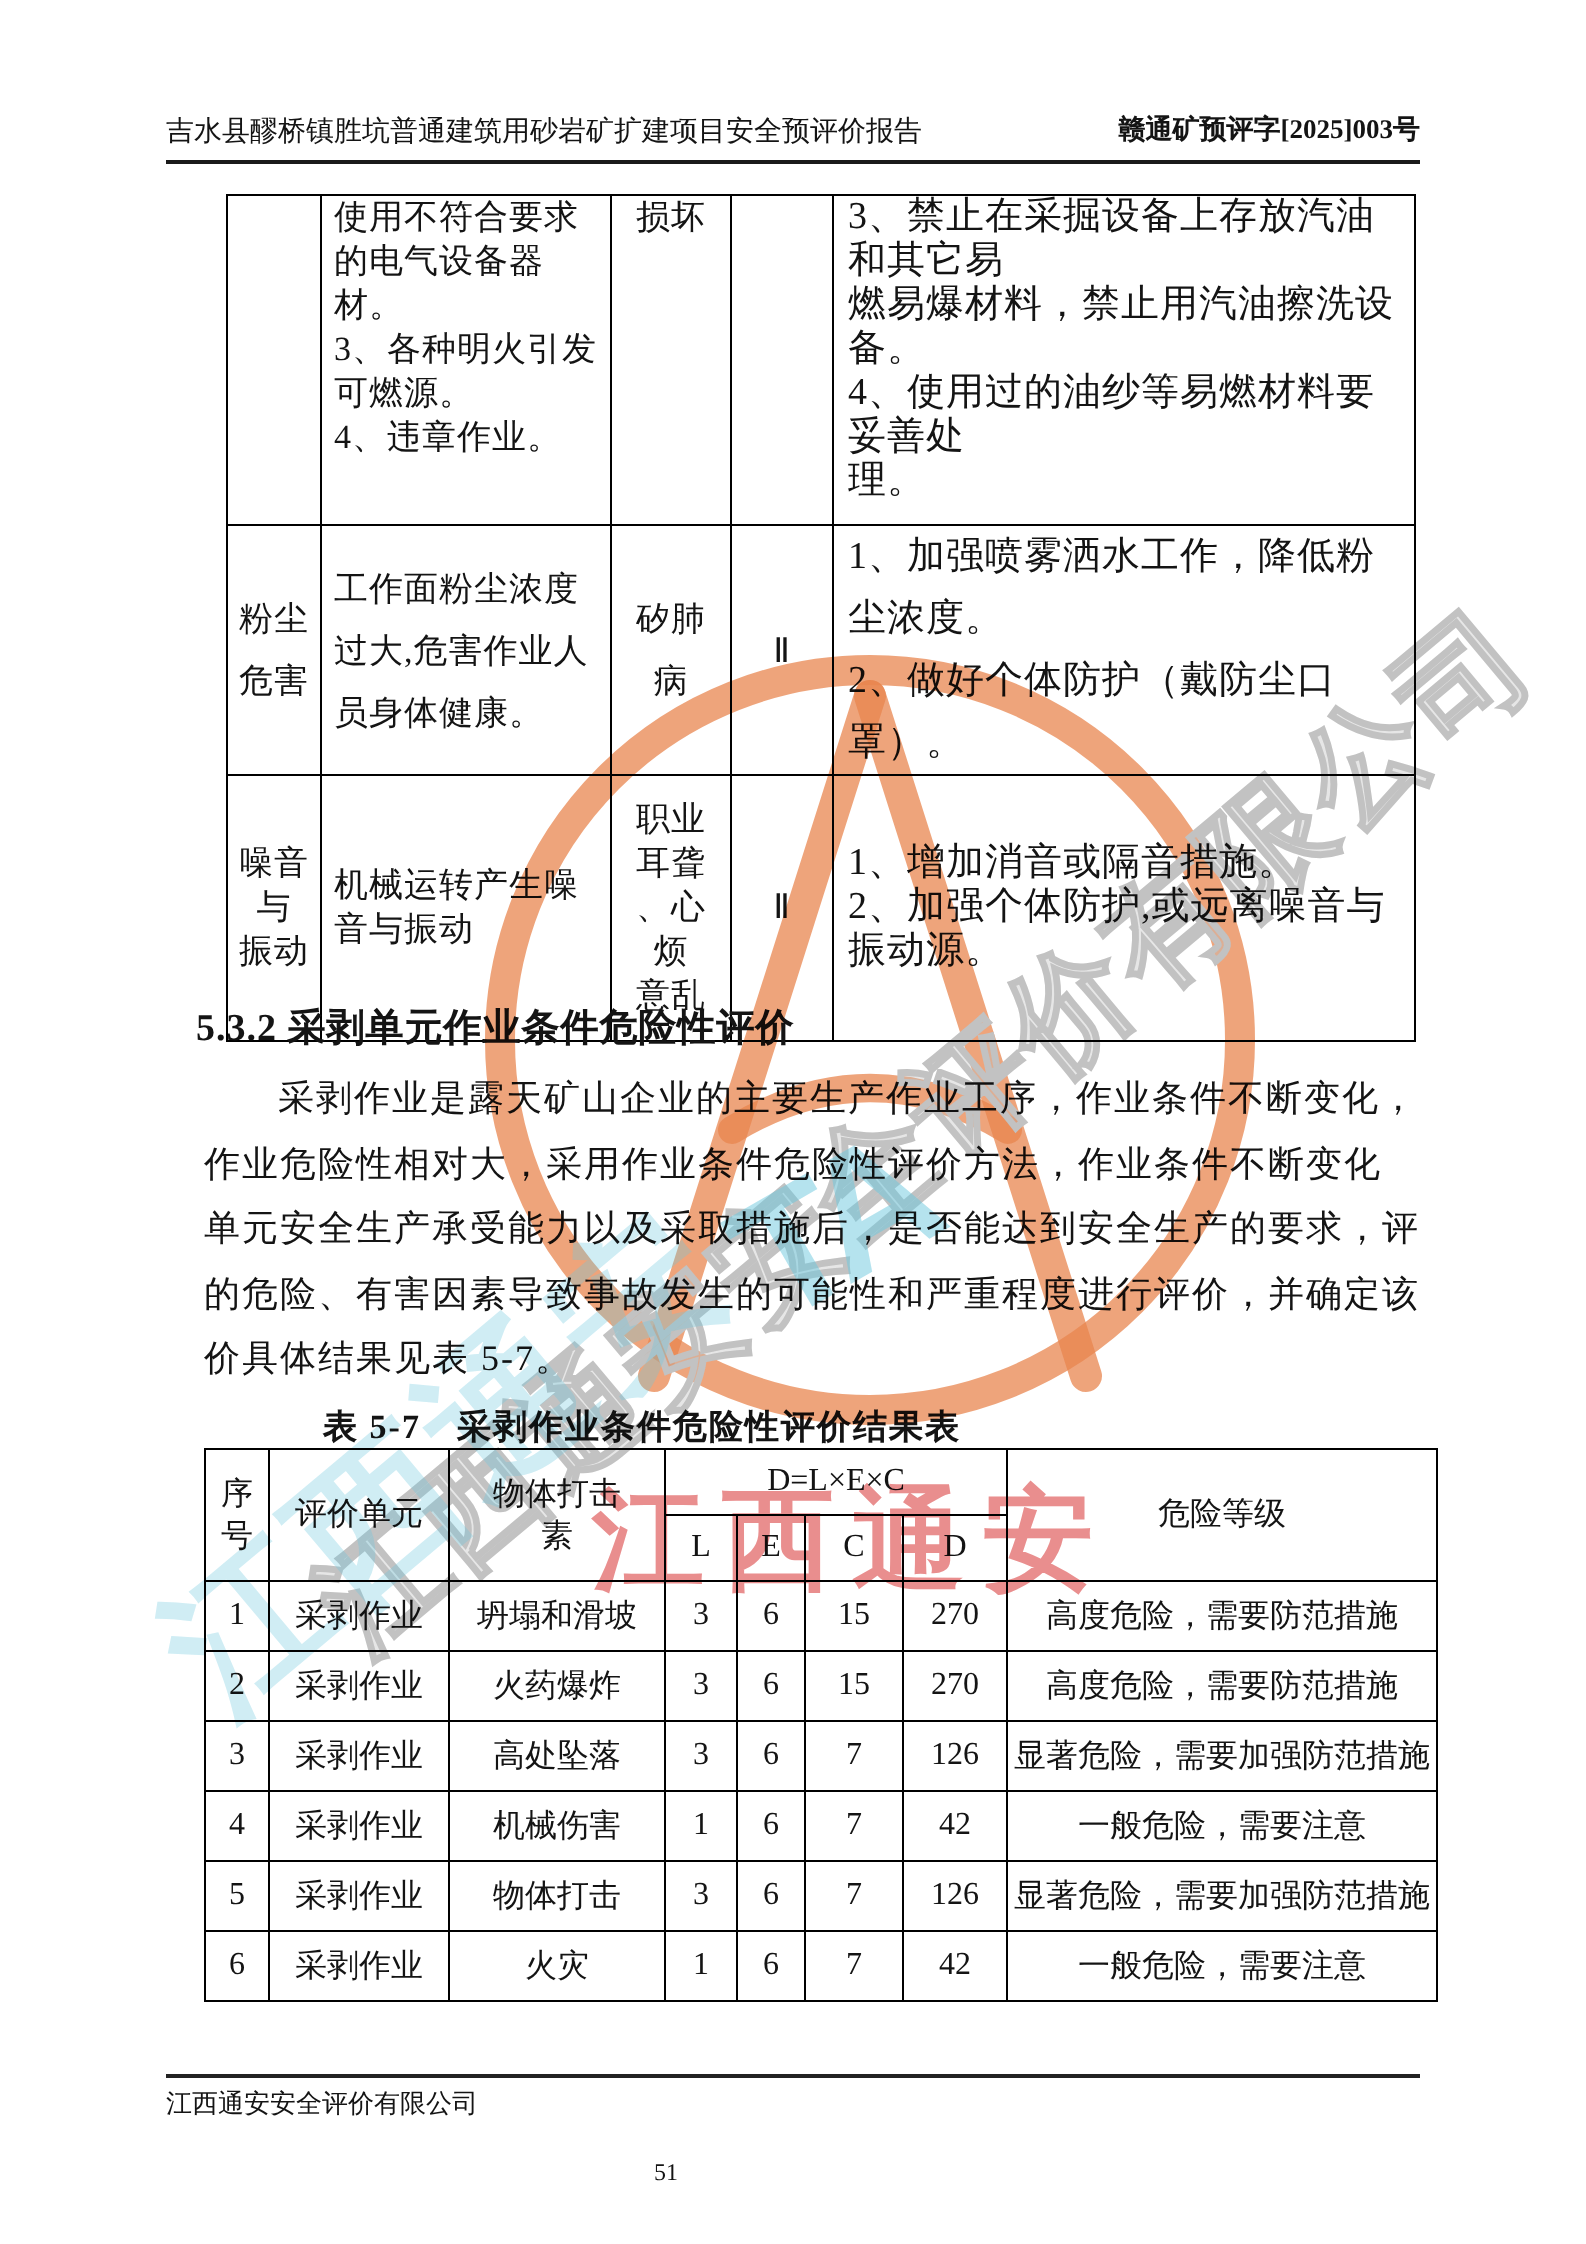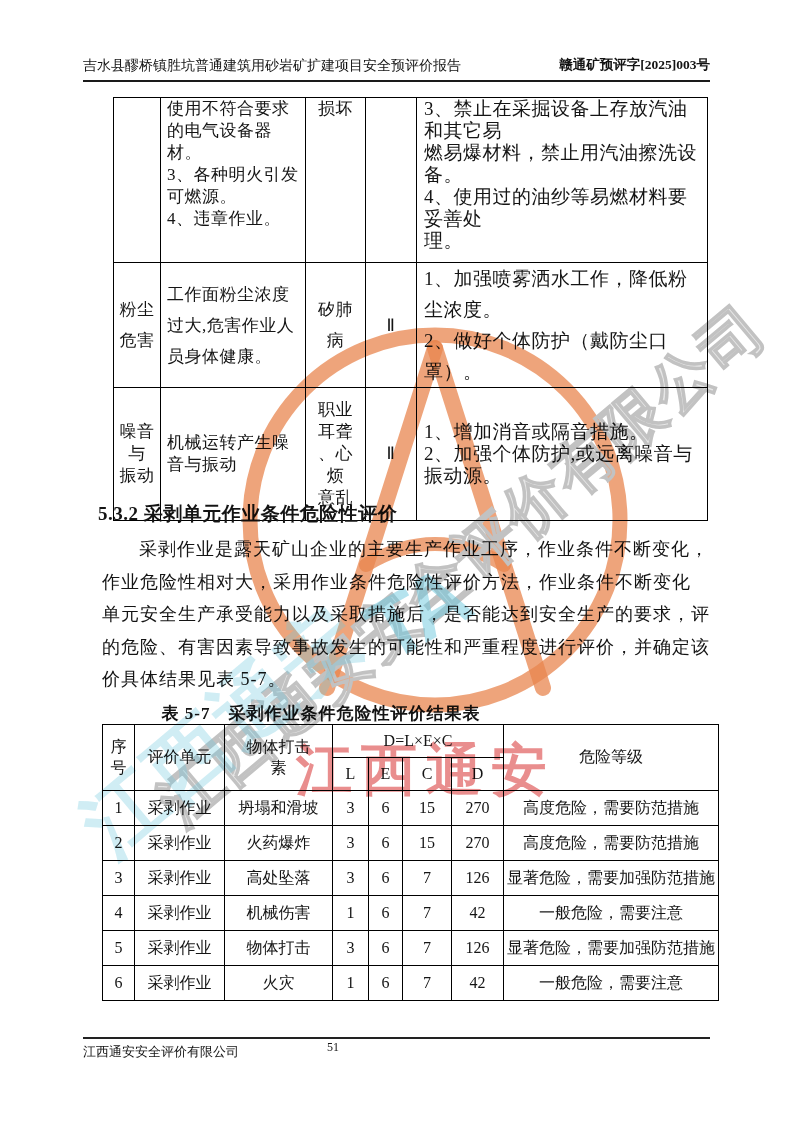--- a/index.html
+++ b/index.html
@@ -37,21 +37,21 @@
   #risk-table { position:absolute; left:102px; top:724px; width:616px; border-collapse:collapse; table-layout:fixed; }
   #risk-table th, #risk-table td {
     border:1.5px solid #000; font-size:16px; font-weight:normal;
     text-align:center; vertical-align:middle; white-space:pre-line; padding:0 3px;
   }
   #risk-table thead tr { height:33px; }
   #risk-table tbody tr { height:35px; }
   
   .ftr-rule { position:absolute; left:83px; top:1037px; width:627px; height:1.5px; background:#222; }
   .ftr-company { position:absolute; left:83px; top:1043px; font-size:13px; }
-  .ftr-page { position:absolute; left:0; top:1040px; width:666px; text-align:center; font-size:12px; }
+  .ftr-page { position:absolute; left:0; top:1079px; width:666px; text-align:center; font-size:12px; }
   
   .wm { position:absolute; left:0; top:0; width:793px; height:1122px; pointer-events:none; mix-blend-mode:multiply; }
   .wm-svg { position:absolute; left:0; top:0; }
   .wm-ring { stroke:var(--ring,#E8854F); fill:none; opacity:0.75; }
   .wm-diagonal {
     position:absolute; left:168px; top:770px; transform-origin:0 50%;
     transform:rotate(-40deg); font-size:62px; font-weight:bold; white-space:nowrap;
     color:rgba(190,190,190,0.38); -webkit-text-stroke:1.5px var(--gray,#C2C2C2);
     letter-spacing:2px;
   }

